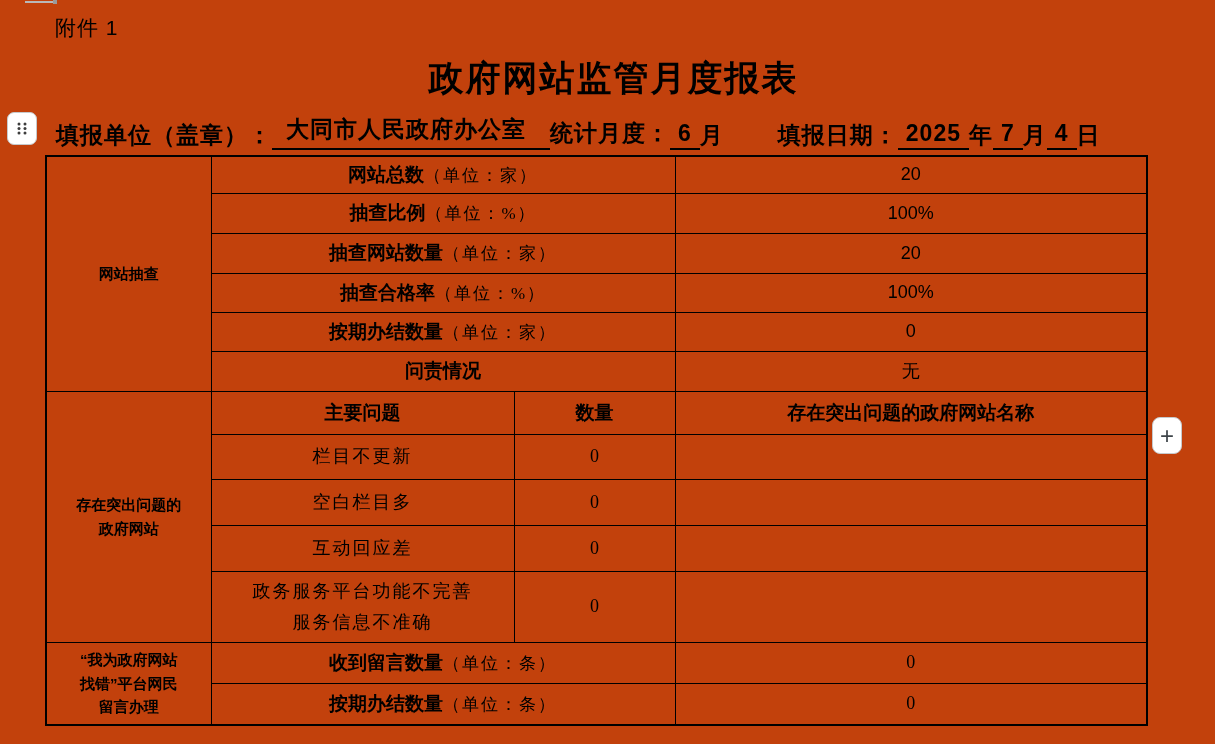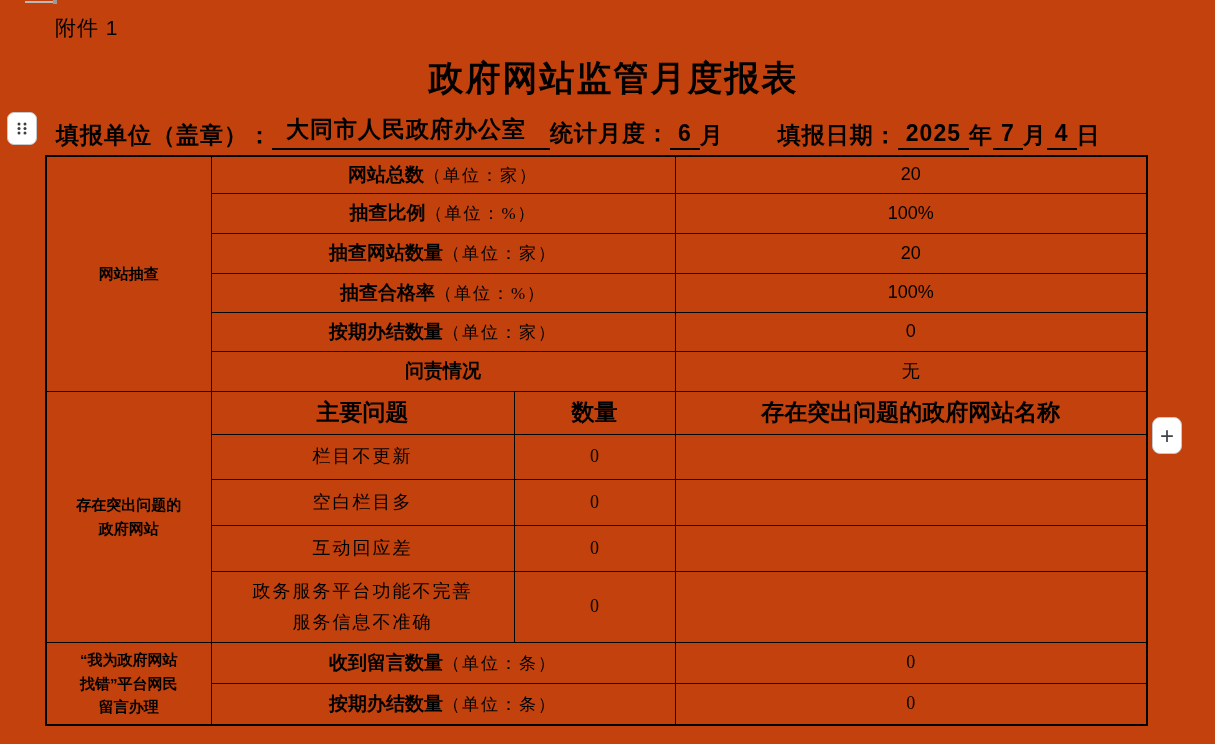--- a/index.html
+++ b/index.html
@@ -45,21 +45,21 @@
   tr.r1{height:37px;} tr.r2{height:40px;margin-left:9px;} tr.r3{height:40px;} tr.r4{height:39px;}
   tr.r5{height:39px;} tr.r6{height:40px;} tr.r7{height:43px;} tr.r8{height:45px;}
   tr.r9{height:46px;} tr.r10{height:46px;} tr.r11{height:71px;} tr.r12{height:41px;}
   tr.r13{height:42px;}
 
   .sec-title{font-size:15px;font-weight:700;line-height:1.55;margin-left:44px;}
   .lbl{font-size:19px;font-weight:700;}
   .unit{font-family:"Liberation Serif",serif;font-size:17px;font-weight:400;letter-spacing:2px;}
   .val{font-size:18px;font-weight:400;}
   .val-serif{font-family:"Liberation Serif",serif;font-size:18px;font-weight:400;}
-  .col-hdr{font-size:23px;font-weight:700;}
+  .col-hdr{font-size:19px;font-weight:700;}
   .prob{font-family:"Liberation Serif",serif;font-size:18px;font-weight:400;
         letter-spacing:2px;line-height:1.7;}
 </style>
 </head>
 <body>
 
 <div class="page">
 
   <div class="top-artifact"></div>
 

